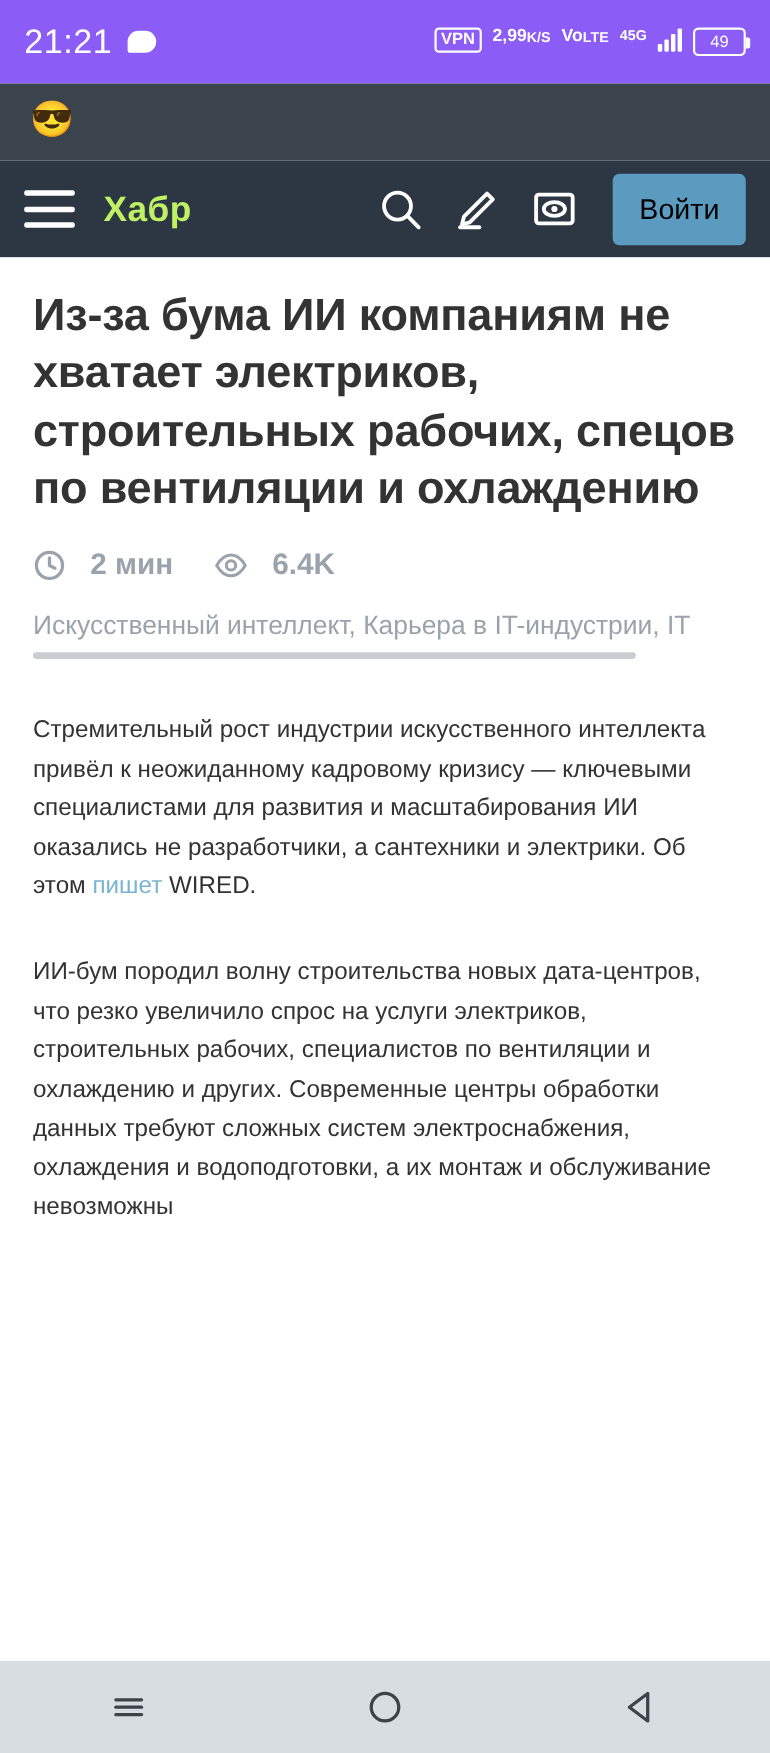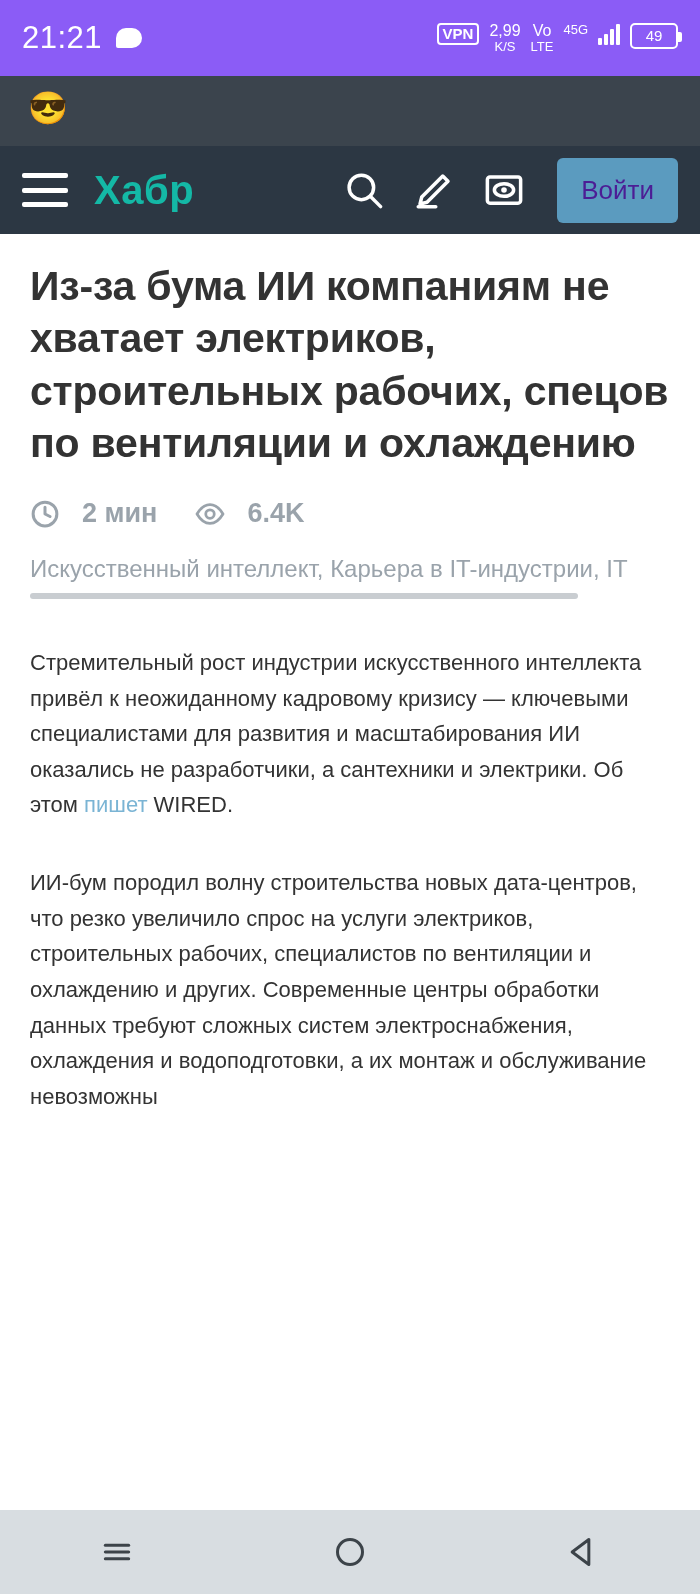--- a/index.html
+++ b/index.html
@@ -35,22 +35,22 @@
   .sb-dot-msg {
     width: 26px; height: 20px; border-radius: 10px 10px 10px 2px;
     background: #ffffff; display: inline-block;
   }
   .sb-right { display: flex; align-items: flex-start; gap: 10px; }
   .vpn-badge {
     border: 2px solid #ffffff; border-radius: 4px;
     font-size: 15px; font-weight: bold; padding: 1px 4px; line-height: 1.1;
   }
   .sb-twoline {
-    display: flex; flex-direction: column; align-items: center;
-    font-size: 14px; line-height: 1.05; font-weight: normal;
+    display: flex; flex-direction: row; align-items: center;
+    font-size: 14px; line-height: 1.05; font-weight: bold;
   }
   .sb-twoline .top { font-size: 16px; }
   .sb-twoline .bot { font-size: 13px; }
   .sig-bars { display: flex; align-items: flex-end; gap: 2px; height: 22px; }
   .sig-bars i { width: 4px; background: #ffffff; display: block; border-radius: 1px; }
   .sig-bars i:nth-child(1) { height: 7px; }
   .sig-bars i:nth-child(2) { height: 11px; }
   .sig-bars i:nth-child(3) { height: 16px; }
   .sig-bars i:nth-child(4) { height: 21px; }
   .battery {
@@ -85,28 +85,28 @@
     align-items: center;
     padding: 0 22px;
     flex: none;
   }
   .burger {
     width: 46px; height: 34px; display: flex; flex-direction: column;
     justify-content: space-between; cursor: pointer;
   }
   .burger span { display: block; height: 5px; background: #ffffff; border-radius: 2px; }
   .logo {
-    color: #14b8a6; font-size: 40px; font-weight: bold;
+    color: #bef264; font-size: 32px; font-weight: bold;
     margin-left: 26px; letter-spacing: 0.5px;
   }
   .hdr-actions { margin-left: auto; display: flex; align-items: center; gap: 28px; }
   .hdr-icon { width: 42px; height: 42px; display: block; }
   .hdr-icon svg { width: 42px; height: 42px; display: block; }
   .login-btn {
-    background: #5b9bbf; color: #4c1d95; border: none; border-radius: 6px;
+    background: #5b9bbf; color: #000000; border: none; border-radius: 6px;
     font-size: 26px; padding: 17px 24px; font-family: "Liberation Sans", sans-serif;
     cursor: pointer; margin-left: 4px;
   }
 
   
   .content {
     flex: 1 1 auto;
     overflow: hidden;
     padding: 26px 30px 0 30px;
     background: #ffffff;

